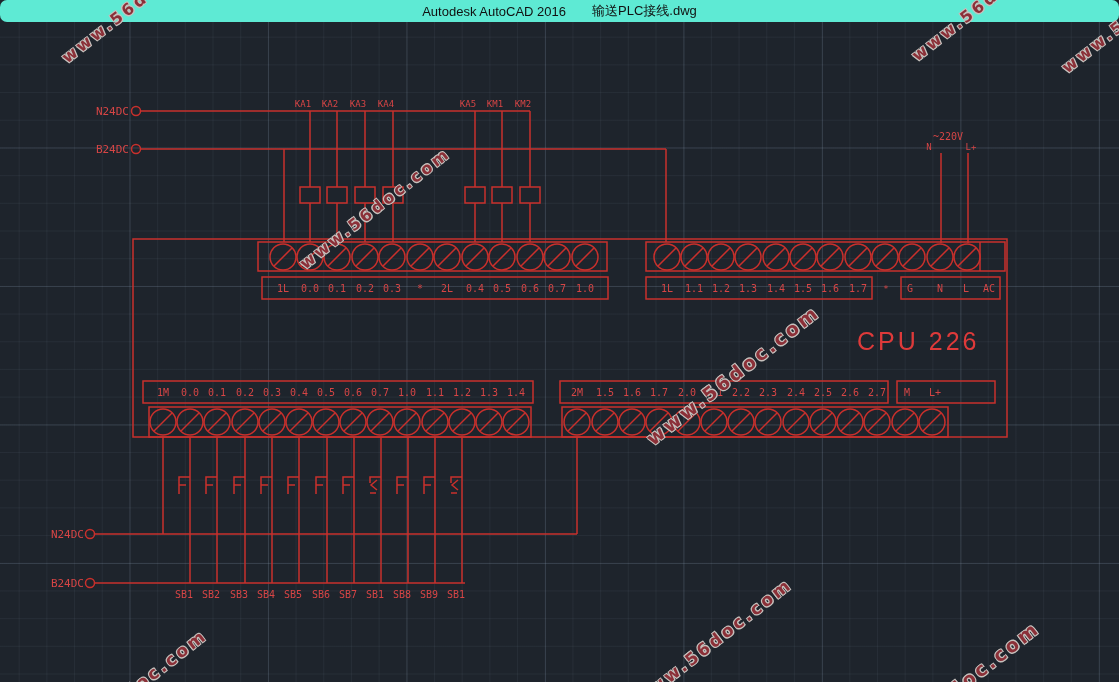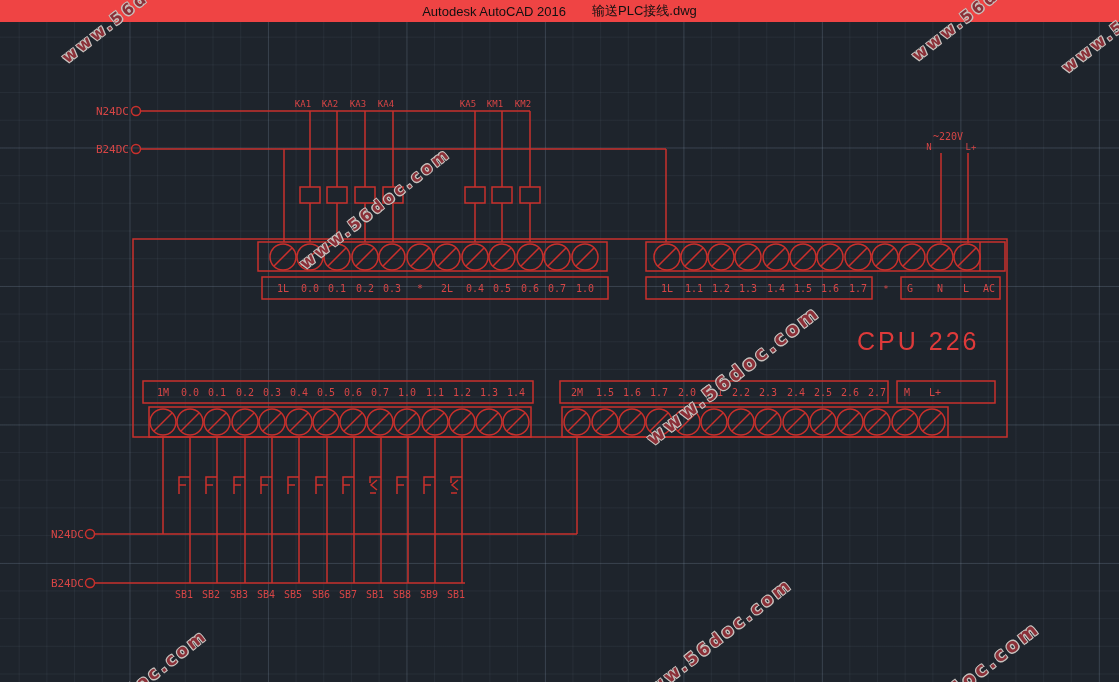--- a/index.html
+++ b/index.html
@@ -1,19 +1,19 @@
 <!DOCTYPE html>
 <html><head>
 <meta charset="utf-8">
 <style>
   html,body{margin:0;padding:0;width:1119px;height:682px;overflow:hidden;background:#1e242c;
             font-family:"Liberation Sans", sans-serif;}
   
-  #titlebar{position:absolute;left:0;top:0;width:1119px;height:22px;background:#ef4444;
-            display:flex;align-items:center;justify-content:center;z-index:5;}
+  #titlebar{position:absolute;left:0;top:0;width:1119px;height:22px;background:#5eead4;
+            display:flex;align-items:center;justify-content:center;z-index:5;border-radius:7px;}
   #titlebar .t{font-size:13px;color:#111;}
   #titlebar .gap{display:inline-block;width:26px;}
   
   #canvas{position:absolute;left:0;top:22px;width:1119px;height:660px;
           background-color:#1e242c;
           background-image:
             linear-gradient(to right, rgba(150,170,195,0.16) 1px, transparent 1px),
             linear-gradient(to bottom, rgba(150,170,195,0.16) 1px, transparent 1px),
             linear-gradient(to right, rgba(150,170,195,0.07) 1px, transparent 1px),
             linear-gradient(to bottom, rgba(150,170,195,0.07) 1px, transparent 1px);

